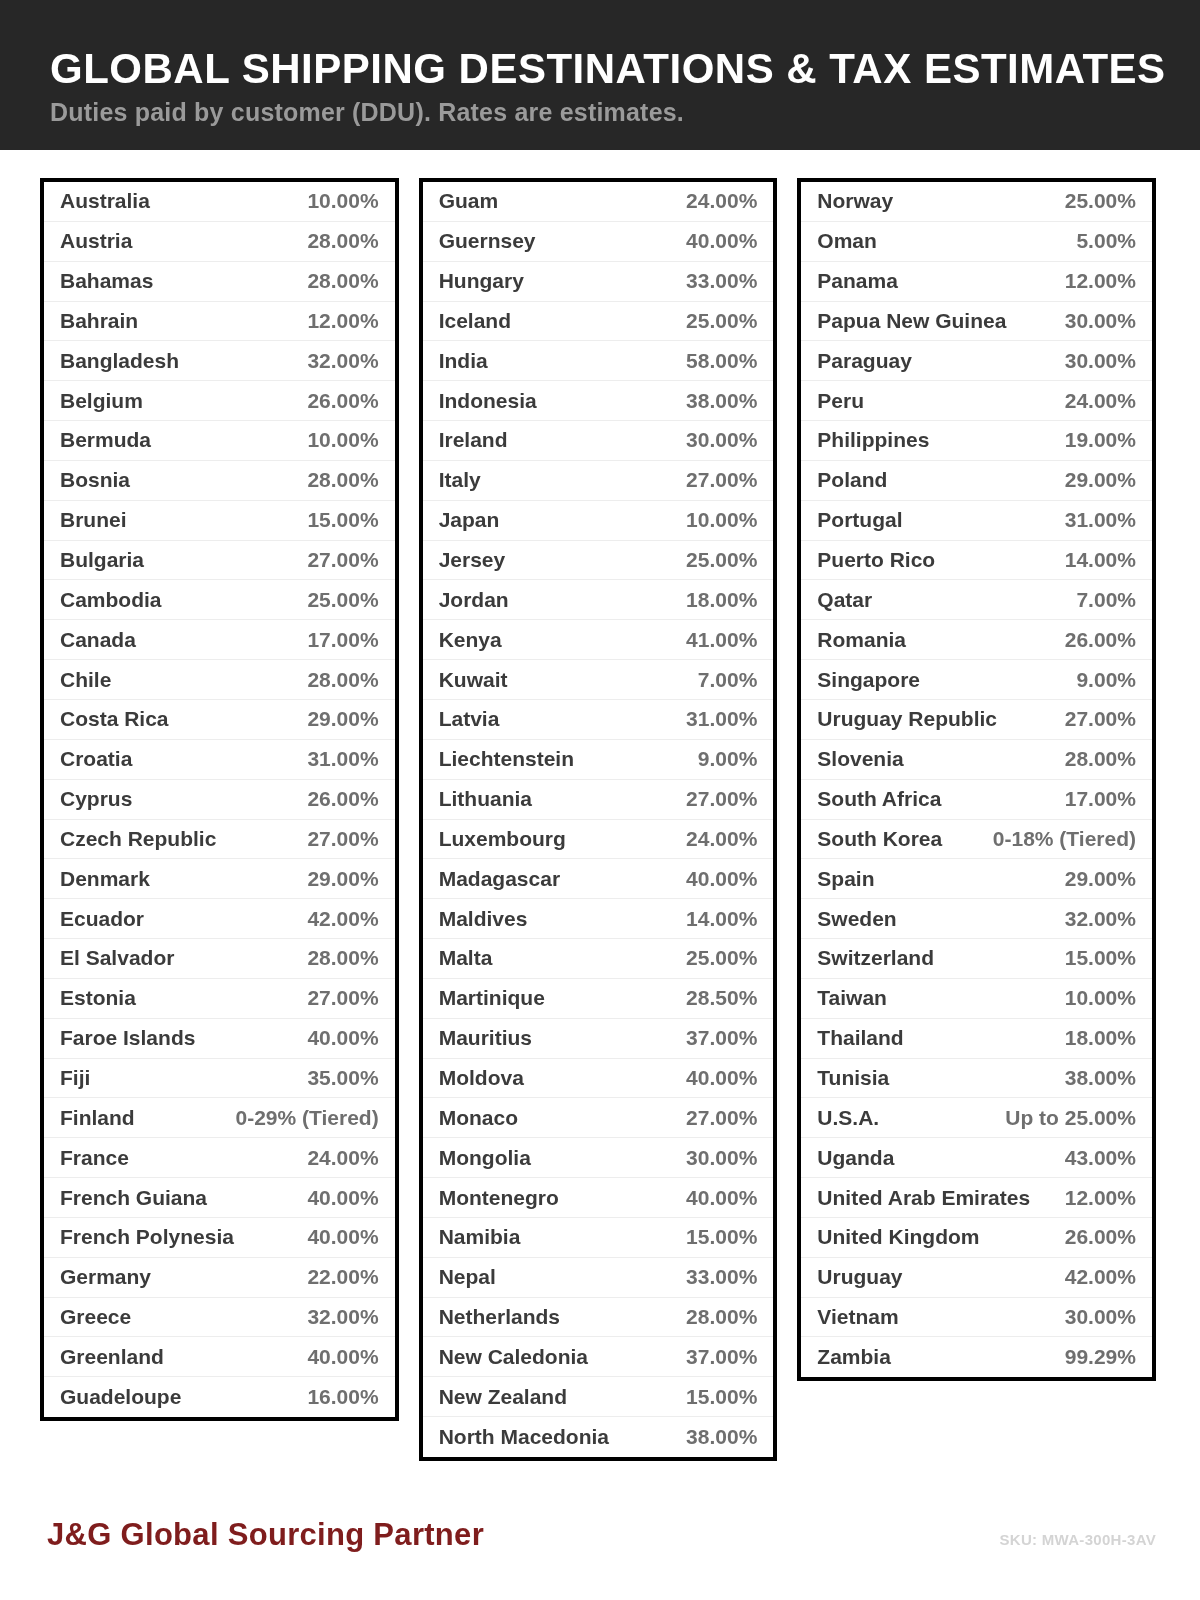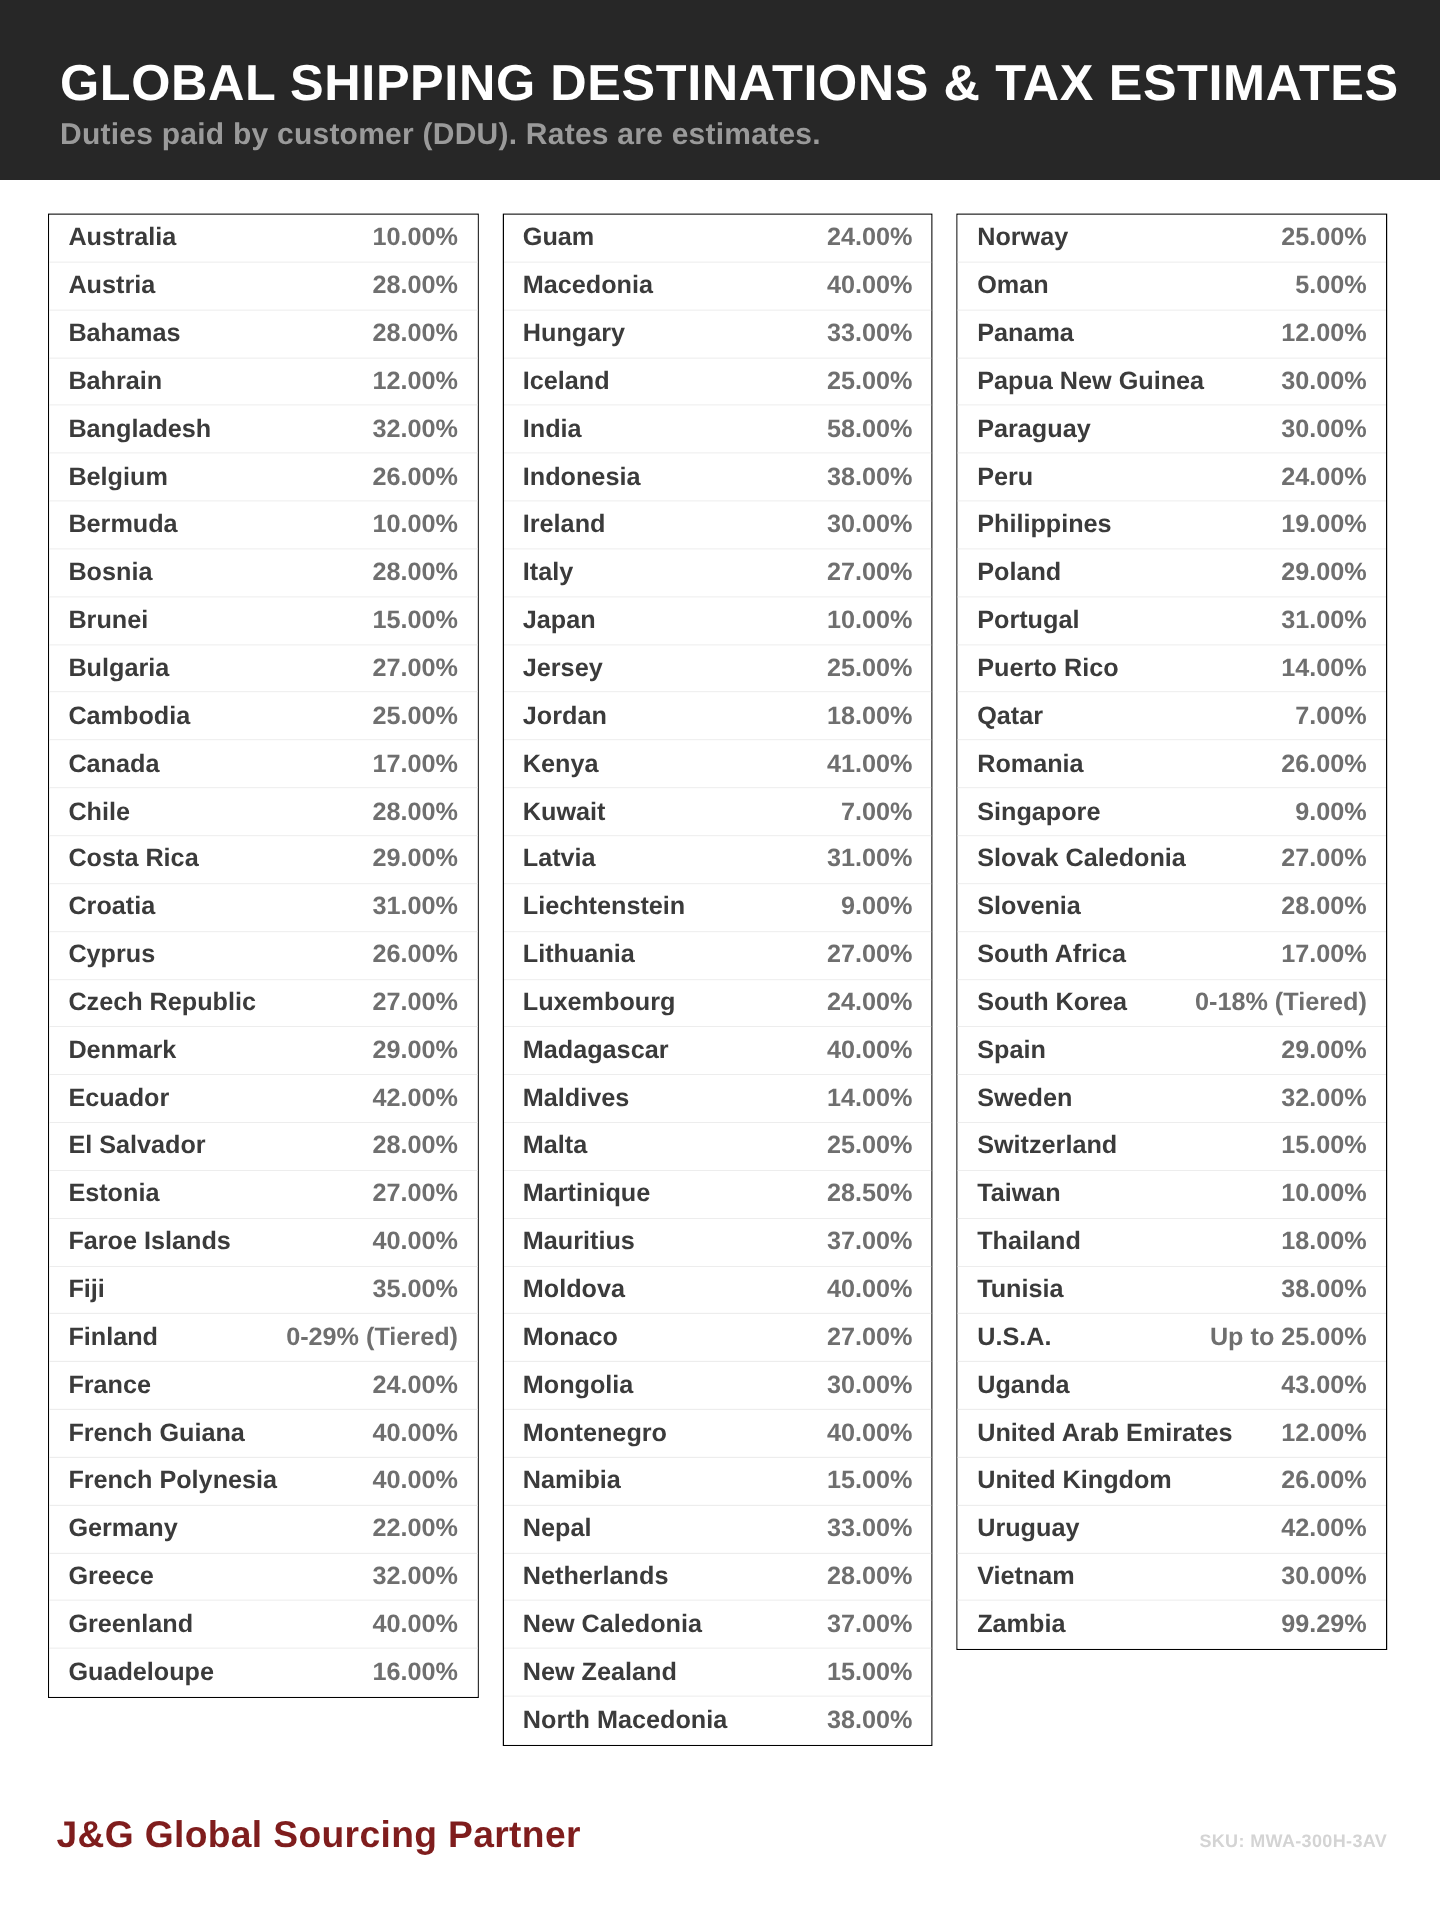--- a/index.html
+++ b/index.html
@@ -39,21 +39,21 @@
 
   
   .grid {
     display: grid;
     grid-template-columns: repeat(3, 1fr);
     gap: 20px;
     align-items: start;
     margin: 28px 44px 0 40px;
   }
   .col {
-    border: 1px solid #000000;
+    border: 4px solid #000000;
     background: #ffffff;
   }
   .row {
     box-sizing: border-box;
     display: flex;
     justify-content: space-between;
     align-items: center;
     height: 39.85px;
     padding: 0 16px;
     border-bottom: 1px solid #ededed;
@@ -228,21 +228,21 @@
         <span class="country">Guadeloupe</span>
         <span class="rate">16.00%</span>
       </div>
     </div>
   <div class="col">
       <div class="row">
         <span class="country">Guam</span>
         <span class="rate">24.00%</span>
       </div>
       <div class="row">
-        <span class="country">Macedonia</span>
+        <span class="country">Guernsey</span>
         <span class="rate">40.00%</span>
       </div>
       <div class="row">
         <span class="country">Hungary</span>
         <span class="rate">33.00%</span>
       </div>
       <div class="row">
         <span class="country">Iceland</span>
         <span class="rate">25.00%</span>
       </div>
@@ -406,21 +406,21 @@
       </div>
       <div class="row">
         <span class="country">Romania</span>
         <span class="rate">26.00%</span>
       </div>
       <div class="row">
         <span class="country">Singapore</span>
         <span class="rate">9.00%</span>
       </div>
       <div class="row">
-        <span class="country">Slovak Caledonia</span>
+        <span class="country">Uruguay Republic</span>
         <span class="rate">27.00%</span>
       </div>
       <div class="row">
         <span class="country">Slovenia</span>
         <span class="rate">28.00%</span>
       </div>
       <div class="row">
         <span class="country">South Africa</span>
         <span class="rate">17.00%</span>
       </div>

